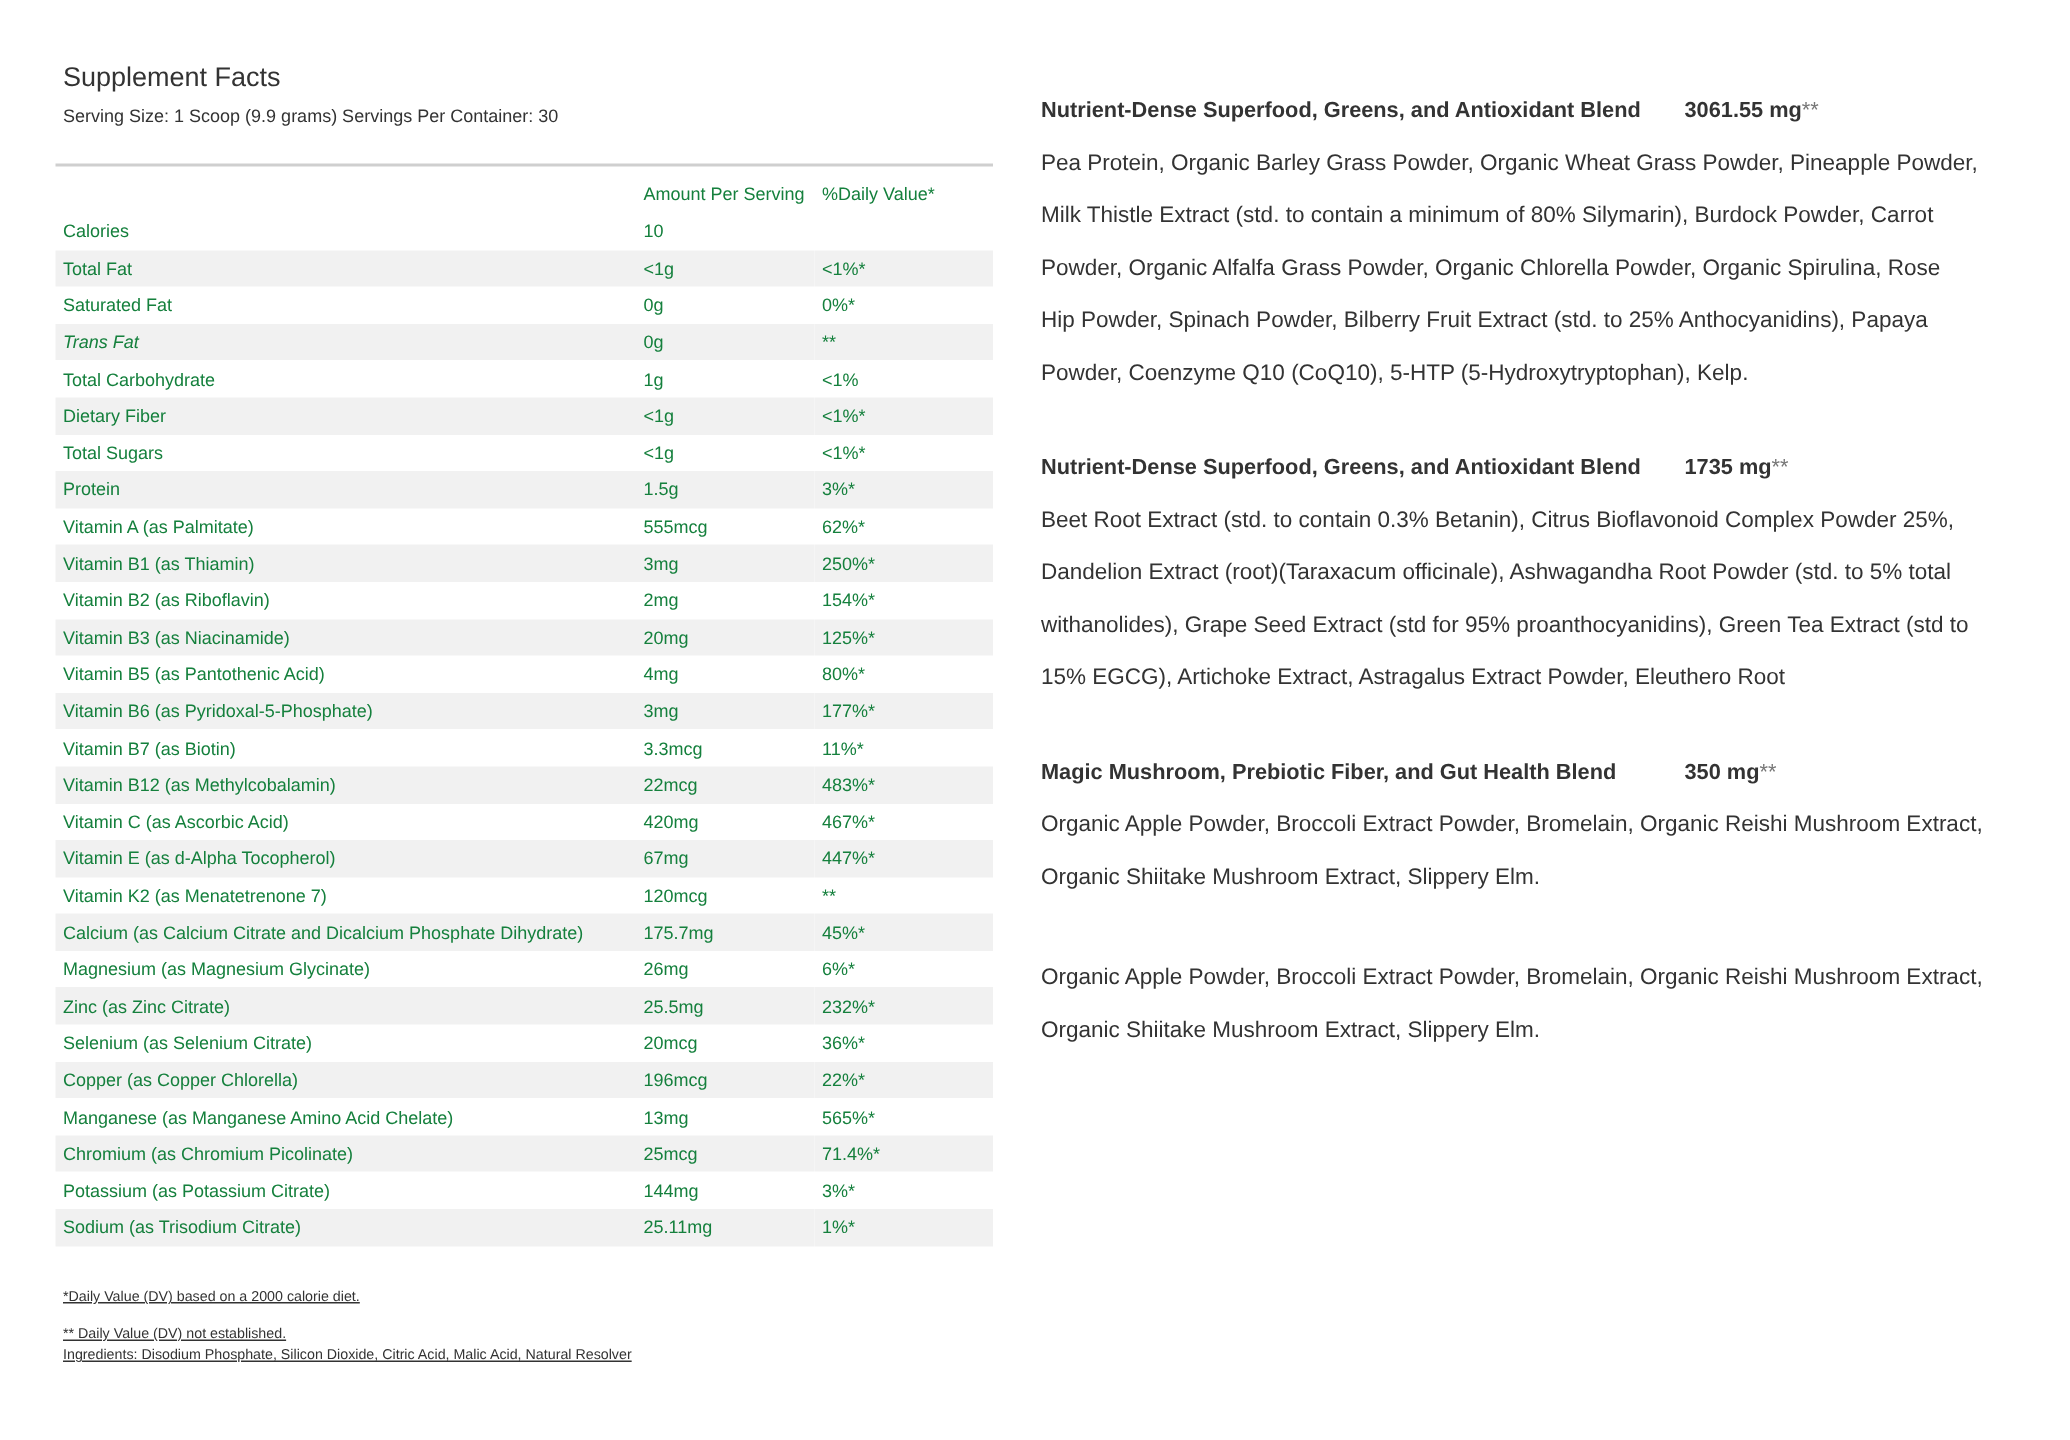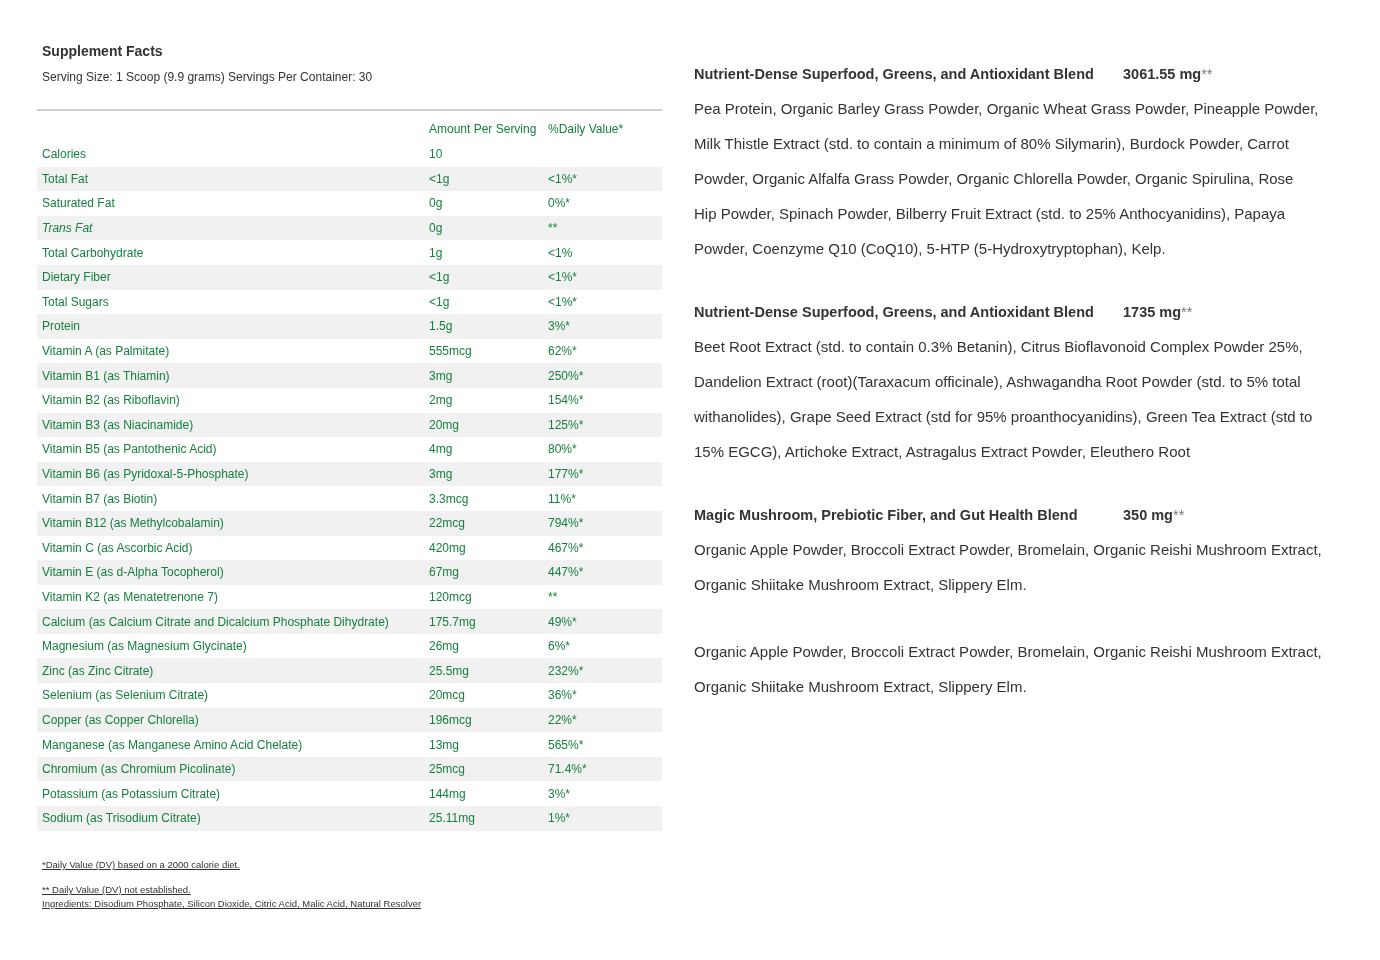--- a/index.html
+++ b/index.html
@@ -15,22 +15,22 @@
     font-family: "Liberation Sans", sans-serif;
     color: #333333;
   }
   .left {
     position: absolute;
     left: 37px;
     top: 38px;
     width: 625px;
   }
   .title {
-    font-size: 14px;
-    font-weight: bold;
+    font-size: 18px;
+    font-weight: normal;
     color: #333333;
     margin: 0 0 0 5px;
     line-height: 26px;
   }
   .serving {
     font-size: 12px;
     color: #333333;
     margin: 5px 0 0 5px;
     line-height: 16px;
   }
@@ -192,41 +192,41 @@
           <td>177%*</td>
         </tr>
         <tr>
           <td>Vitamin B7 (as Biotin)</td>
           <td>3.3mcg</td>
           <td>11%*</td>
         </tr>
         <tr class="striped">
           <td>Vitamin B12 (as Methylcobalamin)</td>
           <td>22mcg</td>
-          <td>794%*</td>
+          <td>483%*</td>
         </tr>
         <tr>
           <td>Vitamin C (as Ascorbic Acid)</td>
           <td>420mg</td>
           <td>467%*</td>
         </tr>
         <tr class="striped">
           <td>Vitamin E (as d-Alpha Tocopherol)</td>
           <td>67mg</td>
           <td>447%*</td>
         </tr>
         <tr>
           <td>Vitamin K2 (as Menatetrenone 7)</td>
           <td>120mcg</td>
           <td>**</td>
         </tr>
         <tr class="striped">
           <td>Calcium (as Calcium Citrate and Dicalcium Phosphate Dihydrate)</td>
           <td>175.7mg</td>
-          <td>49%*</td>
+          <td>45%*</td>
         </tr>
         <tr>
           <td>Magnesium (as Magnesium Glycinate)</td>
           <td>26mg</td>
           <td>6%*</td>
         </tr>
         <tr class="striped">
           <td>Zinc (as Zinc Citrate)</td>
           <td>25.5mg</td>
           <td>232%*</td>

